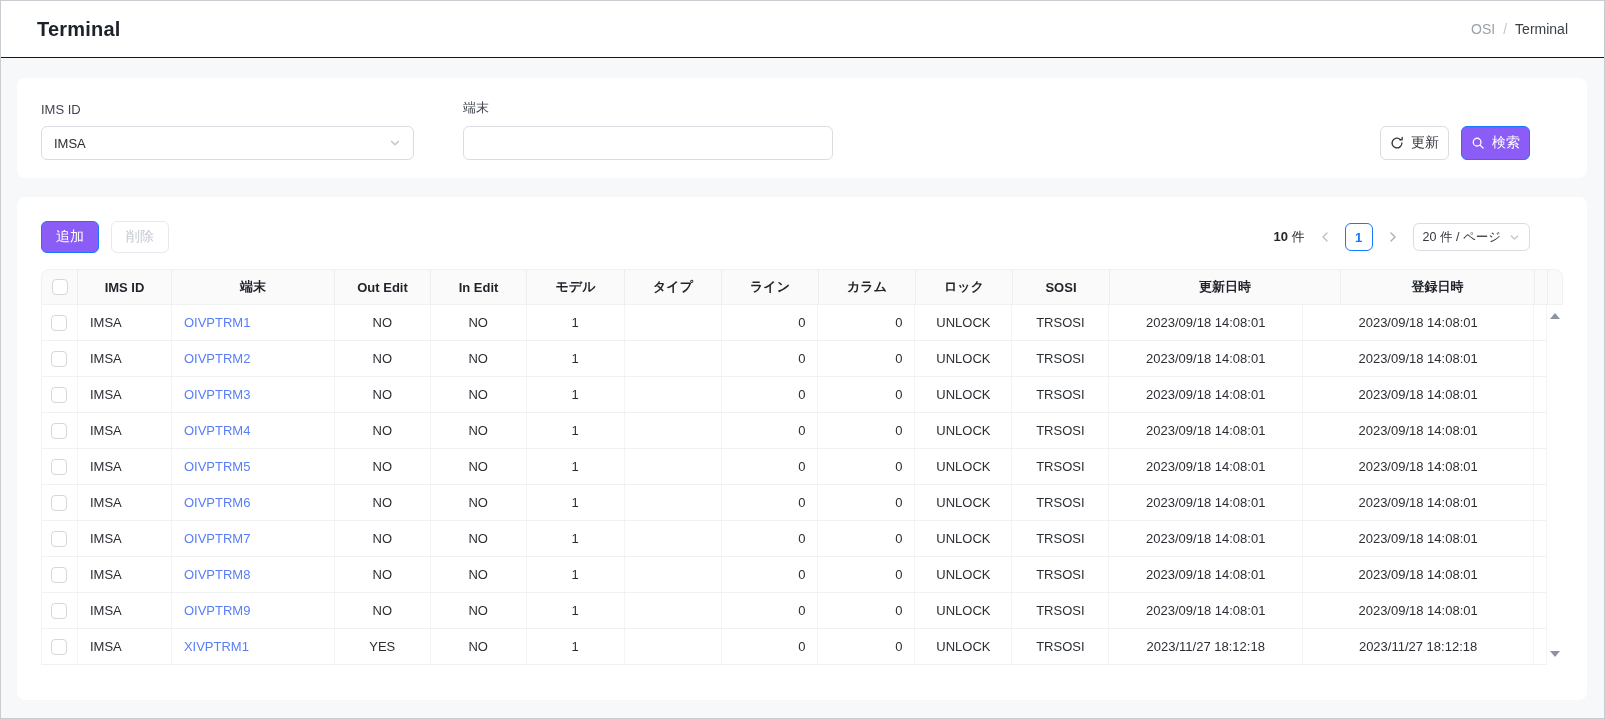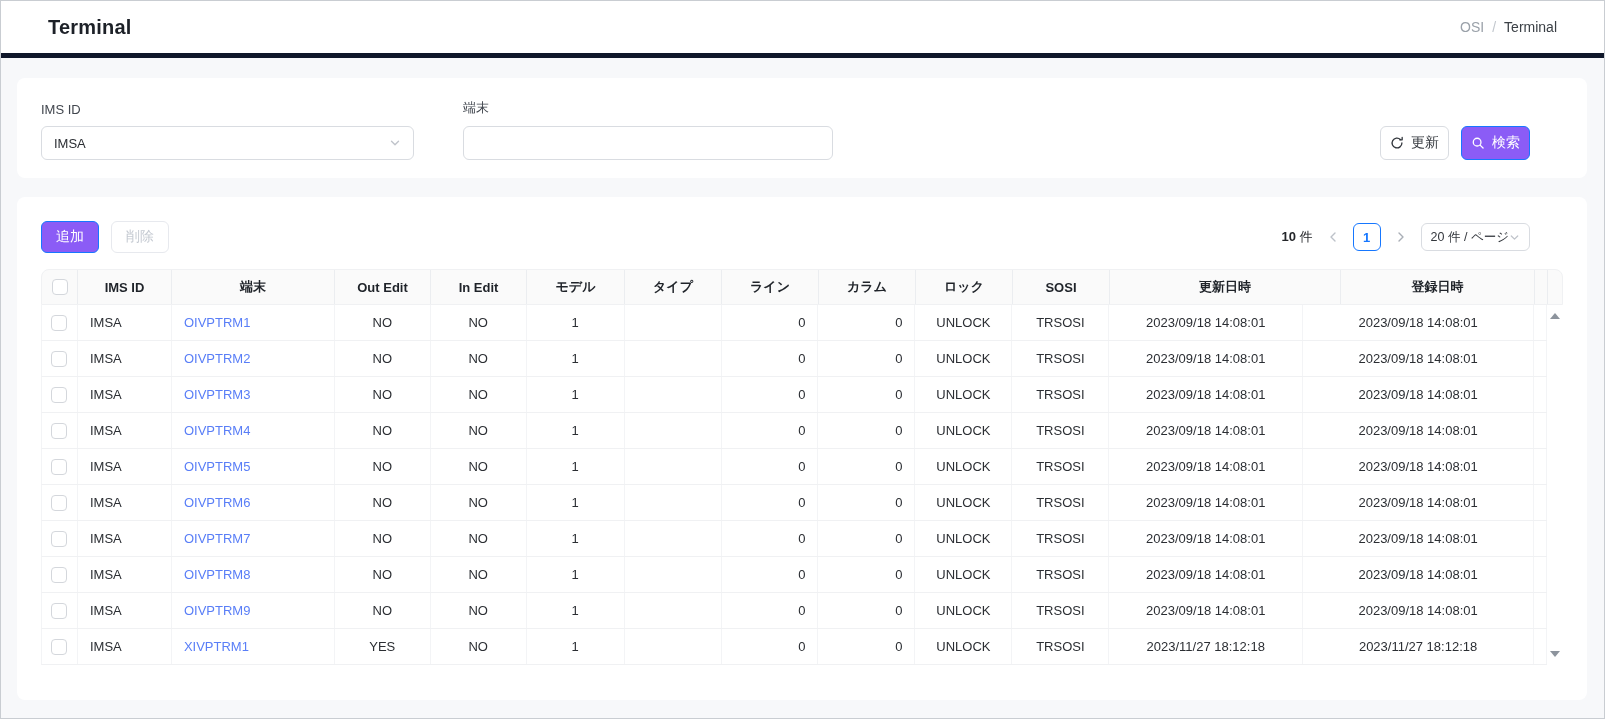--- a/index.html
+++ b/index.html
@@ -6,22 +6,22 @@
   html,body { background:#ffffff; }
   body { font-family:"Liberation Sans","DejaVu Sans",sans-serif; color:#2b2e33; }
 
   .viewport {
     position:relative; width:1605px; height:719px;
     border:1px solid #c9cdd2; background:#f7f8fa; overflow:hidden;
   }
 
   
   .page-header {
-    height:57px; background:#ffffff; border-bottom:5px solid #0f172a;
-    display:flex; align-items:center; padding:0 47px;
+    height:57px; background:#ffffff; border-bottom:1px solid #0f172a;
+    display:flex; align-items:center; padding:0 36px;
   }
   .page-title { font-size:20px; font-weight:700; color:#1d2128; letter-spacing:.2px; }
   .breadcrumb { margin-left:auto; font-size:14px; display:flex; align-items:center; gap:8px; }
   .breadcrumb .parent { color:#9aa1a9; cursor:pointer;text-align:center; }
   .breadcrumb .sep { color:#c2c7cd; }
   .breadcrumb .current { color:#3b4046; }
 
   
   .card { background:#ffffff; border-radius:8px; margin:0 17px 0 16px; }
   .filter-card { margin-top:20px; height:100px; padding:21px 24px; }
@@ -58,21 +58,21 @@
   .count { font-size:13px; color:#24262a; }
   .count b { font-weight:700; }
   .pg-arrow { width:20px; height:28px; display:flex; align-items:center; justify-content:center; cursor:pointer; }
   .pg-num {
     min-width:28px; height:28px; border:1px solid #1677ff; color:#1677ff;
     border-radius:6px; display:flex; align-items:center; justify-content:center;
     font-size:13px; font-weight:600; cursor:pointer; background:#fff;
   }
   .page-size {
     height:28px; border:1px solid #d9dce1; border-radius:6px; background:#fff;
-    display:flex; align-items:center; padding:12px 9px;
+    display:flex; align-items:center; gap:8px; padding:12px 9px;
     font-size:12.5px; color:#33373d; cursor:pointer;
   }
 
   
   .table-wrap { position:relative; width:1522px; }
   .thead {
     display:flex; height:36px; background:#fafafa;
     border:1px solid #f0f1f3; border-radius:8px 8px 0 0;
   }
   .th {

